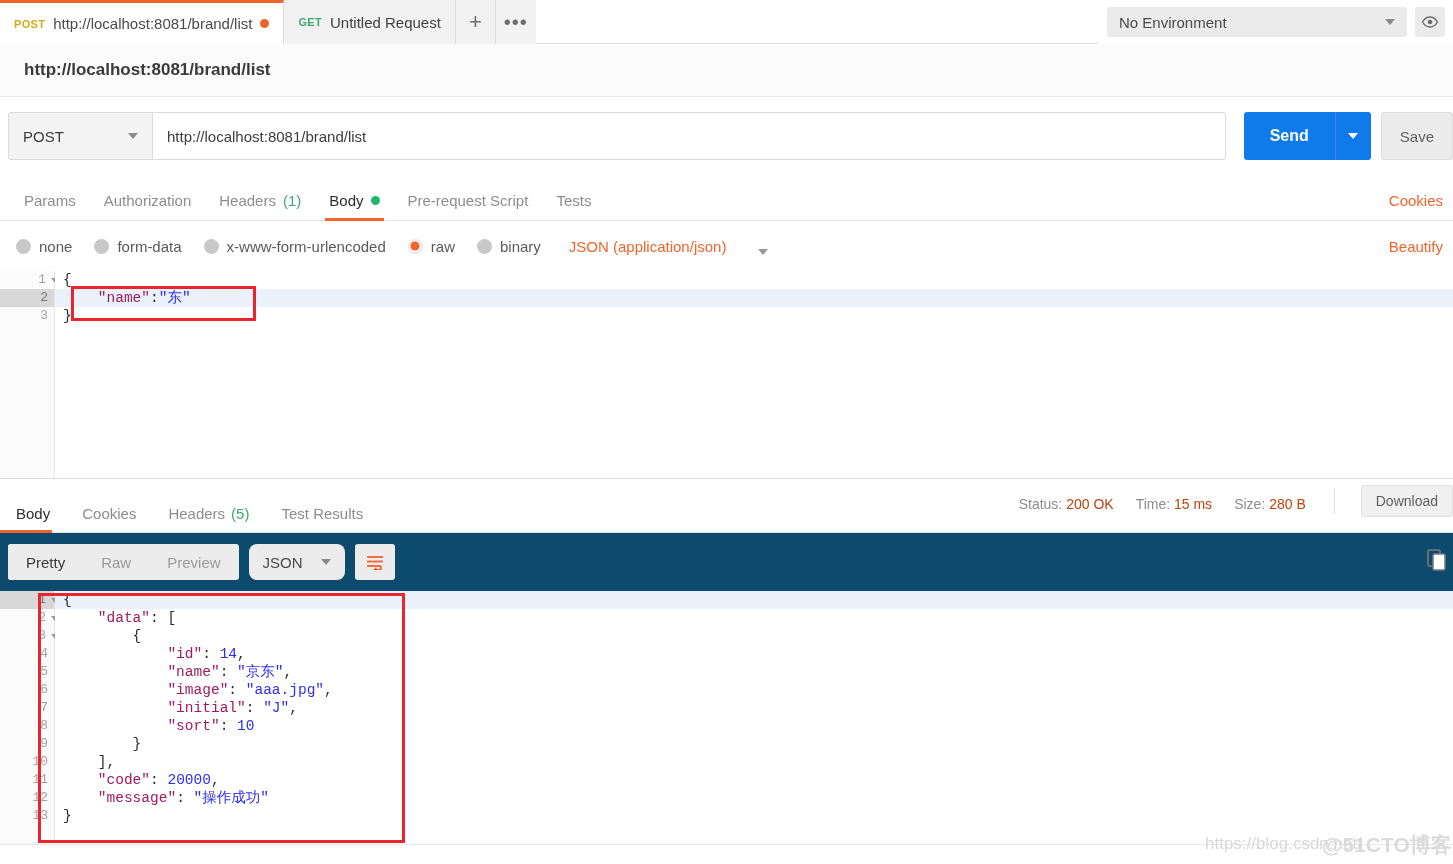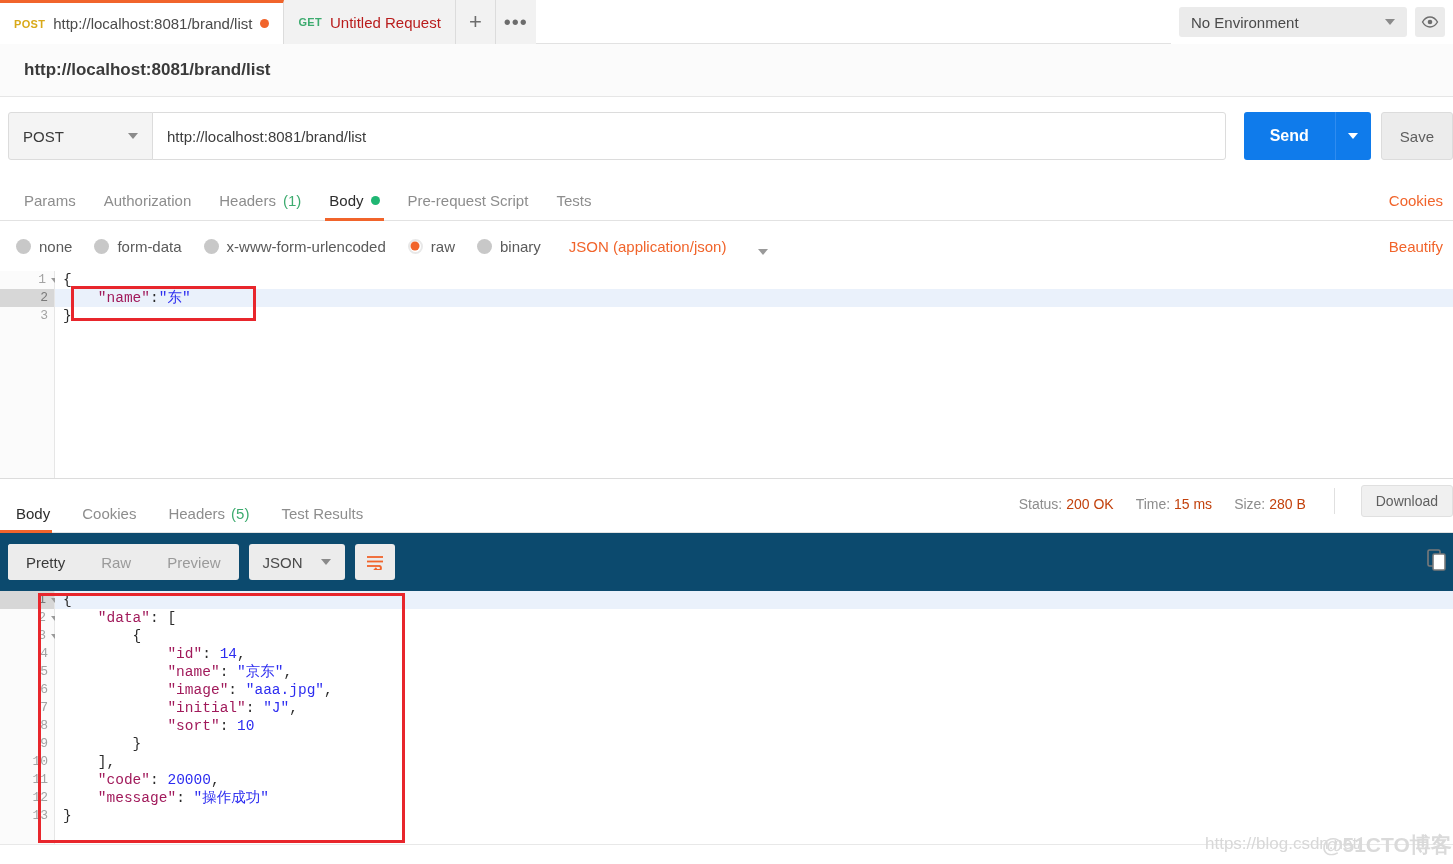--- a/index.html
+++ b/index.html
@@ -31,39 +31,39 @@
   .req-tab.active {
     background: #ffffff;
     border-top: 3px solid #f1642b;
   }
   .req-tab .verb {
     font-size: 11px; font-weight: bold; letter-spacing: .3px;
   }
   .verb-post { color: #d9a919; }
   .verb-get  { color: #3dab6f; }
   .req-tab .tab-title { font-size: 15px; color: #4a4a4a; }
-  .req-tab.inactive .tab-title { color: #b91c1c; }
+  .req-tab.inactive .tab-title { color: #404040; }
   .dot-unsaved {
     width: 9px; height: 9px; border-radius: 50%;
     background: #f1642b; display: inline-block;
   }
   .tab-plus, .tab-more {
     display: flex; align-items: center; justify-content: center;
     width: 40px; background: #f2f2f2;
     border-right: 1px solid #dcdcdc;
     color: #6d6d6d; font-size: 22px; cursor: pointer;
   }
   .tab-more { font-size: 20px; letter-spacing: 1px; border-right: none; }
   .tabbar-spacer { flex: 1; background: #ffffff; border-bottom: 1px solid #e2e2e2; }
   .tabbar-right {
     display: flex; align-items: center; gap: 8px;
     padding: 0 8px 0 8px; background: #ffffff;
   }
   .env-select {
-    width: 228px; height: 30px;
+    width: 300px; height: 30px;
     background: #ebebeb; border-radius: 3px;
     display: flex; align-items: center; justify-content: space-between;
     padding: 0 12px; font-size: 15px; color: #4a4a4a; cursor: pointer;
   }
   .caret-dn {
     width: 0; height: 0; border-left: 5px solid transparent;
     border-right: 5px solid transparent; border-top: 6px solid #8a8a8a;
   }
   .eye-btn {
     width: 30px; height: 30px; background: #ebebeb; border-radius: 3px;
@@ -263,21 +263,21 @@
   }
   .seg {
     display: flex; background: #ececec; border-radius: 3px; overflow: hidden;
   }
   .seg-item {
     padding: 0 18px; height: 36px; display: flex; align-items: center;
     font-size: 15px; color: #9a9a9a; cursor: pointer;
   }
   .seg-item.active { background: #ececec; color: #3a3a3a; }
   .fmt-select {
-    height: 36px; background: #ececec; border-radius: 3px;
+    height: 36px; background: #ececec; border-radius: 8px;
     display: flex; align-items: center; gap: 18px;
     padding: 0 14px; font-size: 15px; color: #4a4a4a; cursor: pointer;
   }
   .wrap-btn {
     width: 40px; height: 36px; background: #ececec; border-radius: 3px;
     display: flex; align-items: center; justify-content: center; cursor: pointer;
   }
   .copy-icon {
     margin-left: auto; margin-right: 6px; cursor: pointer;
   }

